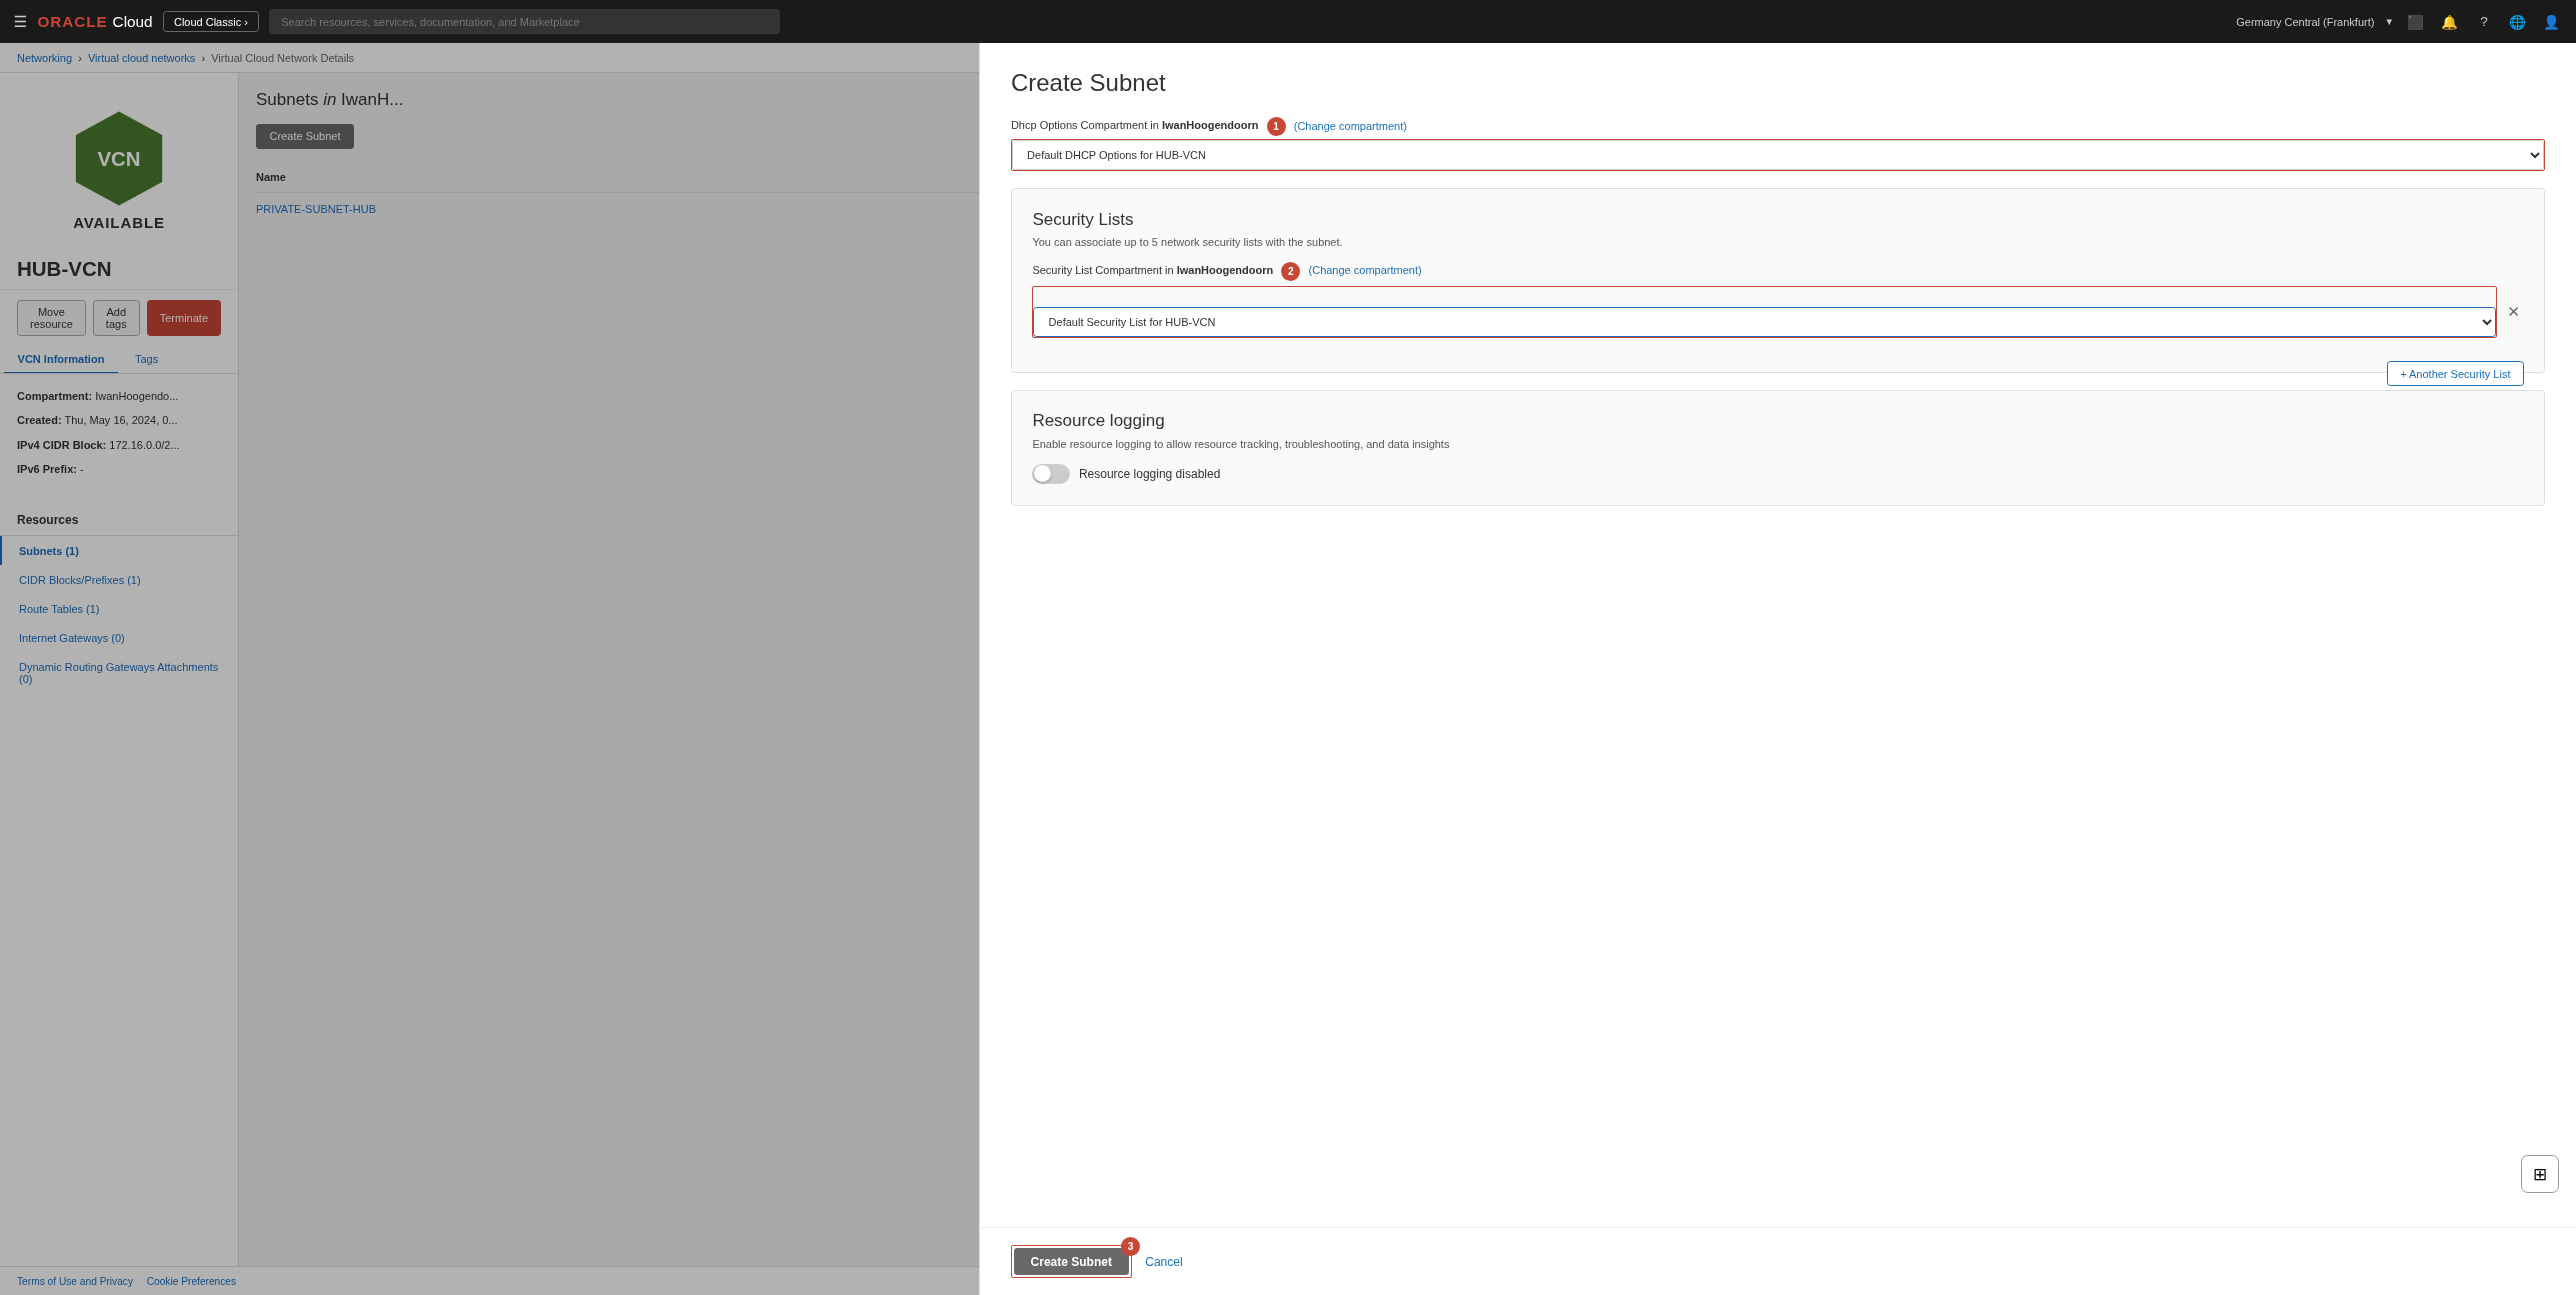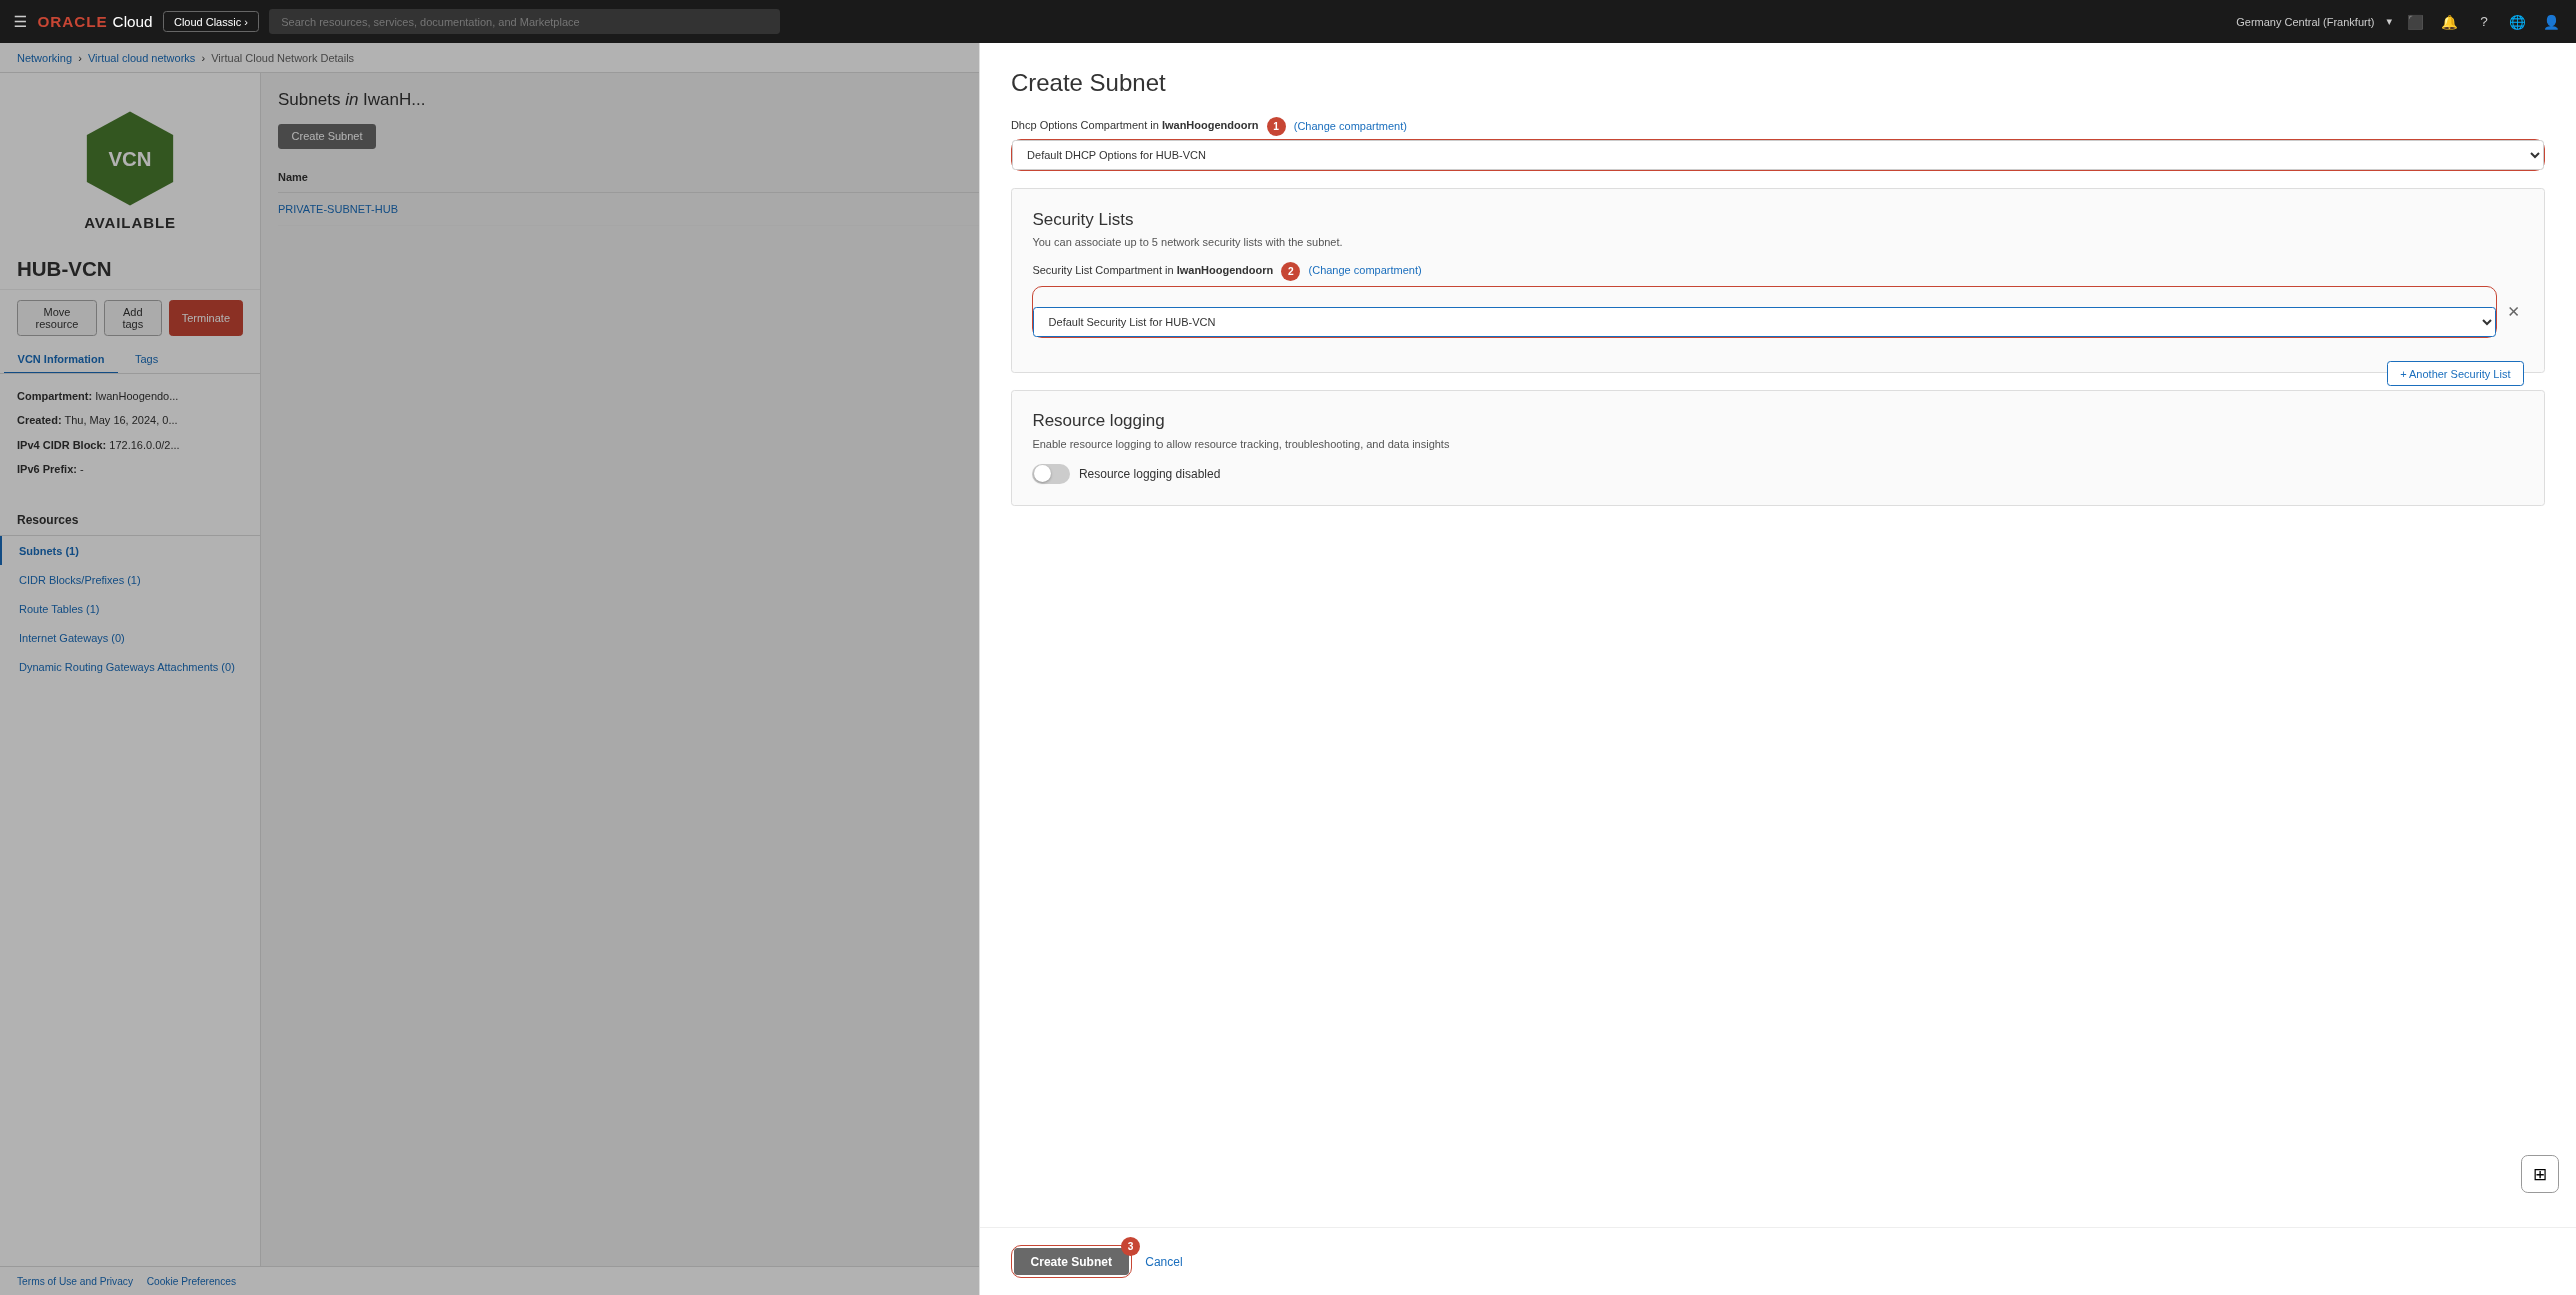--- a/index.html
+++ b/index.html
@@ -53,21 +53,21 @@
       font-size: 11px;
     }
     .breadcrumb-bar a { color: #1a6ebd; text-decoration: none; }
     .breadcrumb-bar span { color: #666; }
 
     
     .main-layout { display: flex; min-height: calc(100vh - 85px); }
 
     
     .sidebar {
-      width: 261px;
+      width: 239px;
       background: #fff;
       border-right: 0.9px solid #ddd;
       padding: 17px 0;
       flex-shrink: 0;
     }
     .vcn-icon-container {
       display: flex;
       flex-direction: column;
       align-items: center;
       padding: 17px;
@@ -246,21 +246,21 @@
       border-radius: 50%;
       font-size: 10.2px;
       font-weight: 700;
       margin-left: 5.1px;
       vertical-align: middle;
     }
 
     
     .red-box-outline {
       border: 1.7px solid #c74634;
-      border-radius: 10px;
+      border-radius: 2px;
     }
 
     
     .toggle-container { display: flex; align-items: center; gap: 8.5px; }
     .toggle {
       width: 38px;
       height: 20.5px;
       background: #ccc;
       border-radius: 10.2px;
       position: relative;

